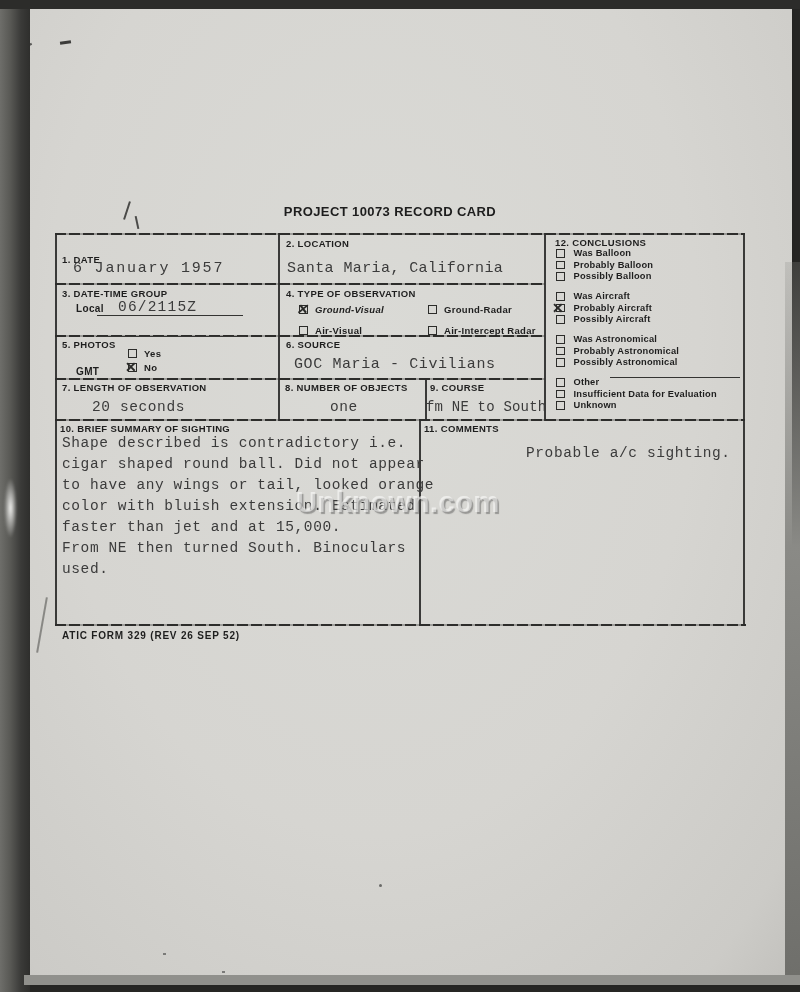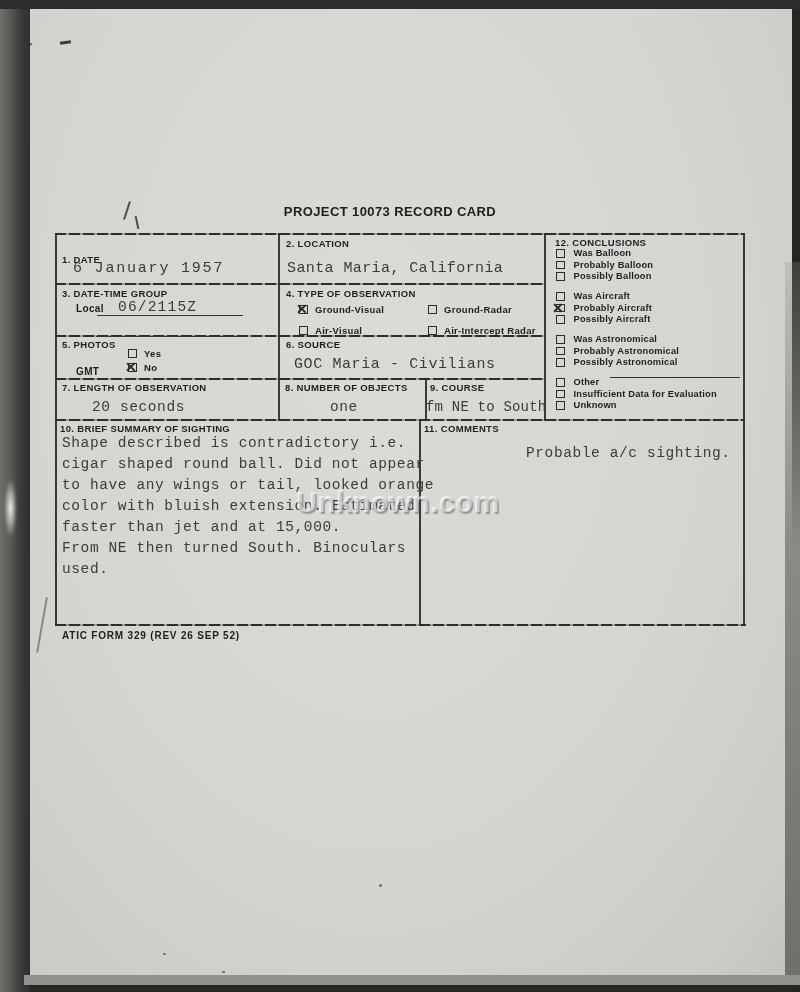--- a/index.html
+++ b/index.html
@@ -95,21 +95,21 @@
 
 <div class="lb" style="left:62px;top:288px;">3. DATE-TIME GROUP</div>
 <div class="lb" style="left:76px;top:303px;font-size:10px;">Local</div>
 <div class="tw" style="left:118px;top:299px;letter-spacing:1.2px;">06/2115Z</div>
 <div class="ul" style="left:97px;top:315px;width:146px;"></div>
 <div class="lb" style="left:76px;top:324px;font-size:10px;margin-top:42px;">GMT</div>
 <div class="tw" style="left:118px;top:321px;"></div>
 <div class="ul" style="left:96px;top:336px;width:150px;"></div>
 
 <div class="lb" style="left:286px;top:288px;">4. TYPE OF OBSERVATION</div>
-<div class="cbitem" style="left:299px;top:304px;" data-checked="true">
+<div class="cbitem" style="left:299px;top:304px;font-style:italic;" data-checked="true">
   <span class="cb"></span>
   <span class="cl">Ground-Visual</span>
 </div>
 <div class="cbitem" style="left:428px;top:304px;" data-checked="false">
   <span class="cb"></span>
   <span class="cl">Ground-Radar</span>
 </div>
 <div class="cbitem" style="left:299px;top:325px;" data-checked="false">
   <span class="cb"></span>
   <span class="cl">Air-Visual</span>

